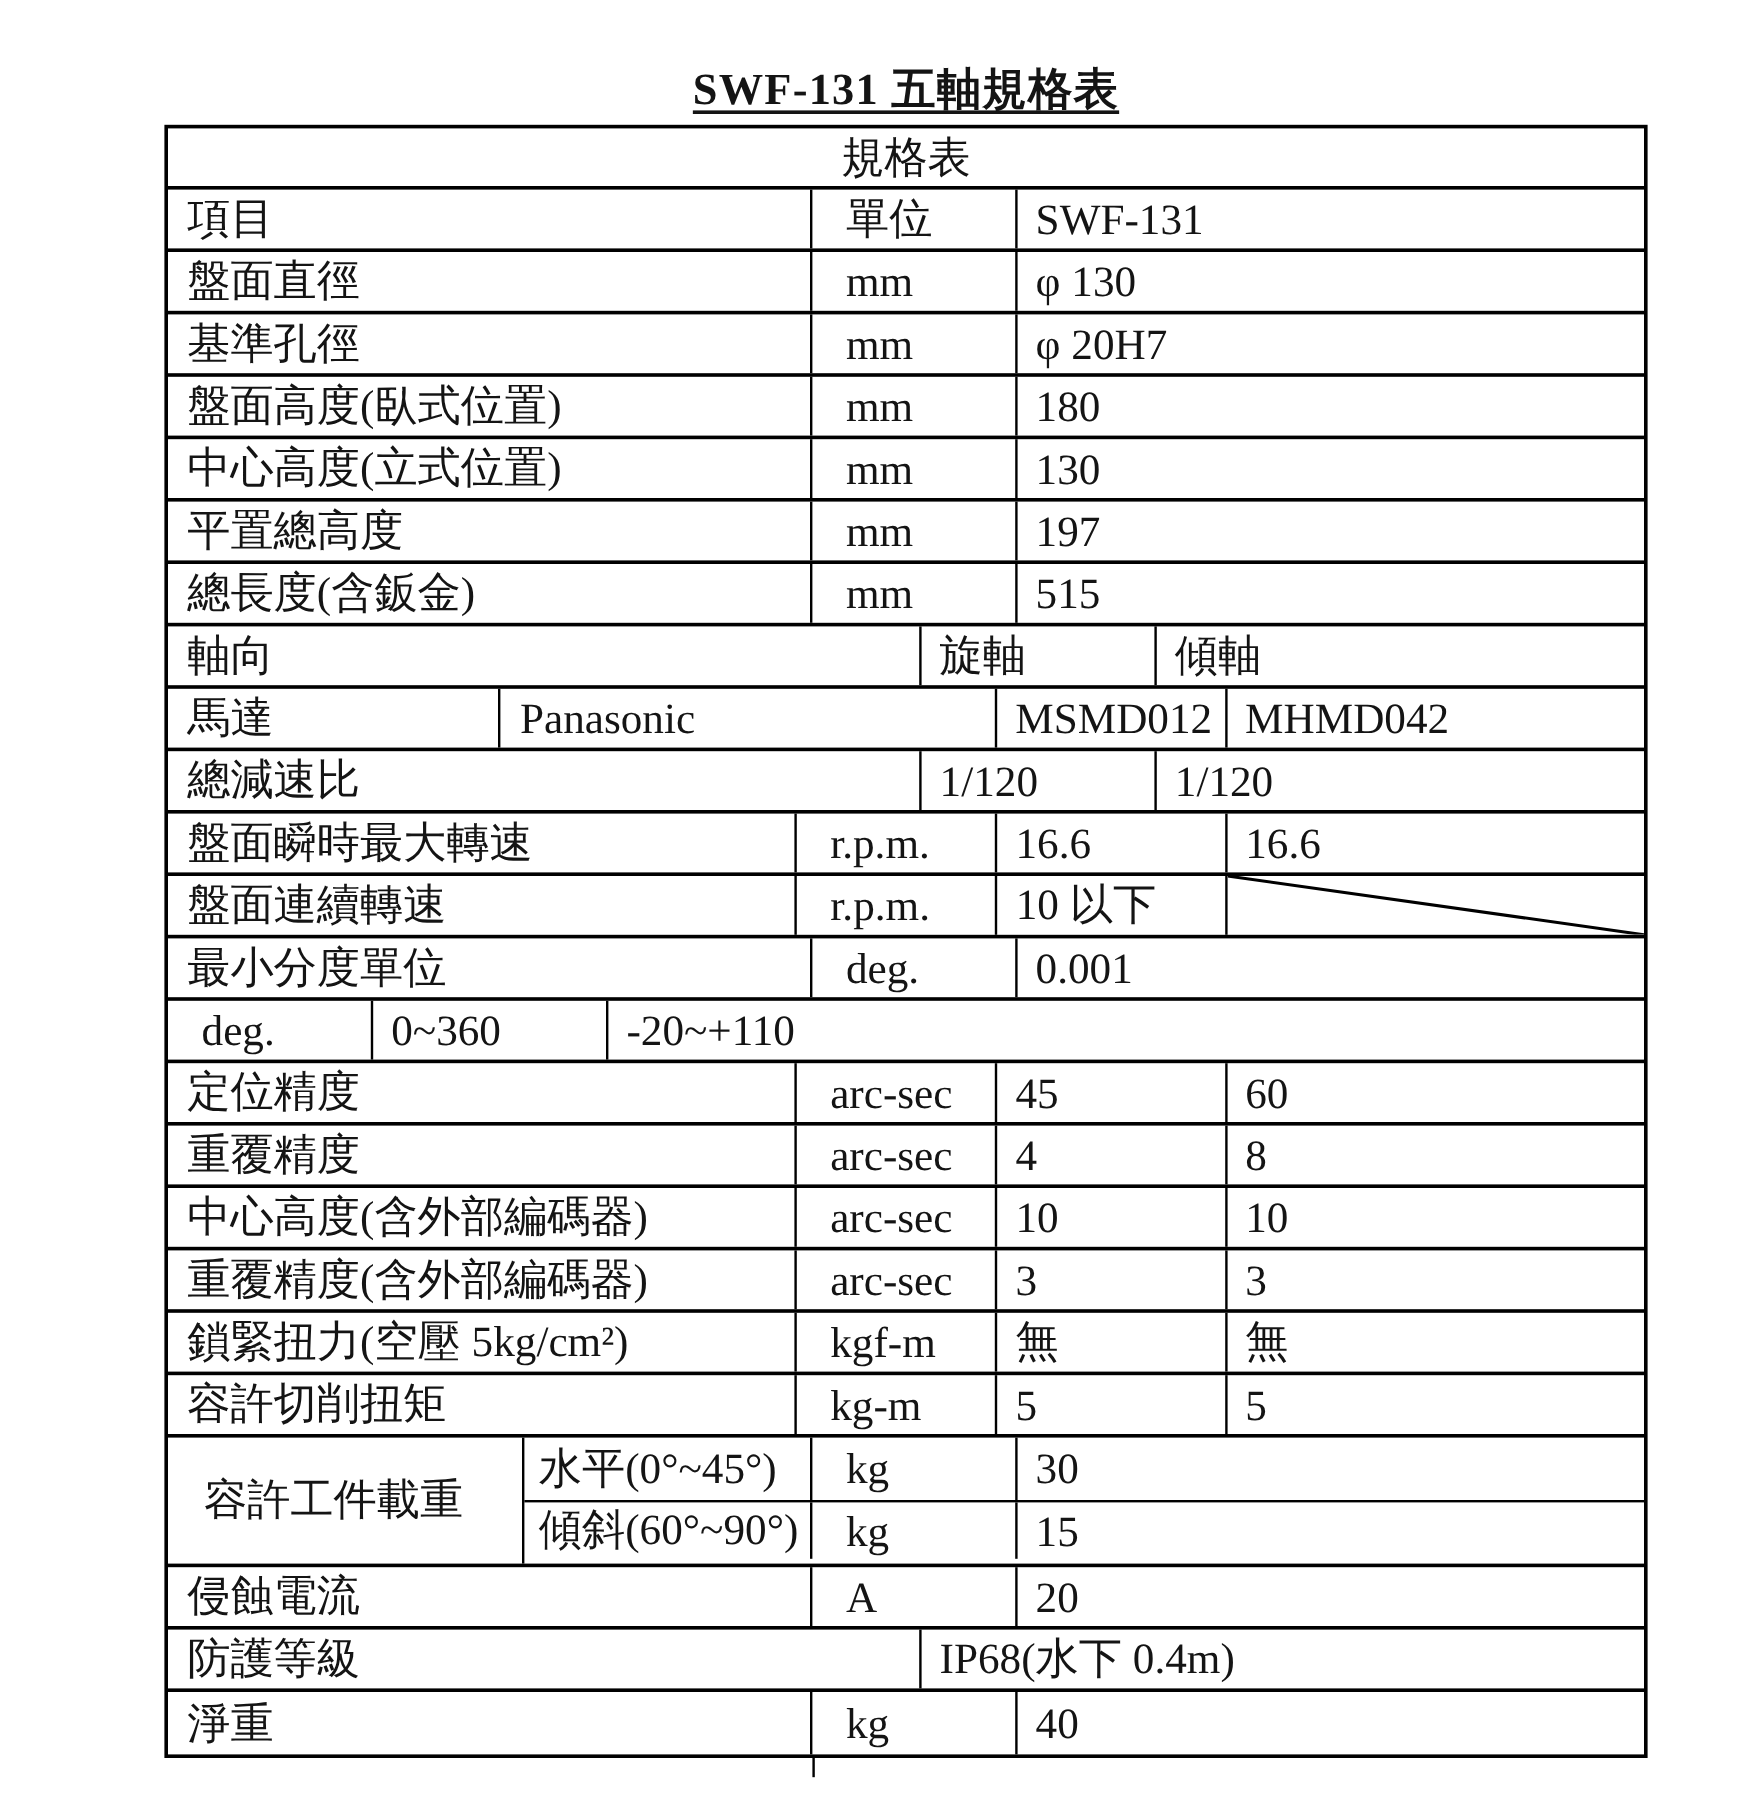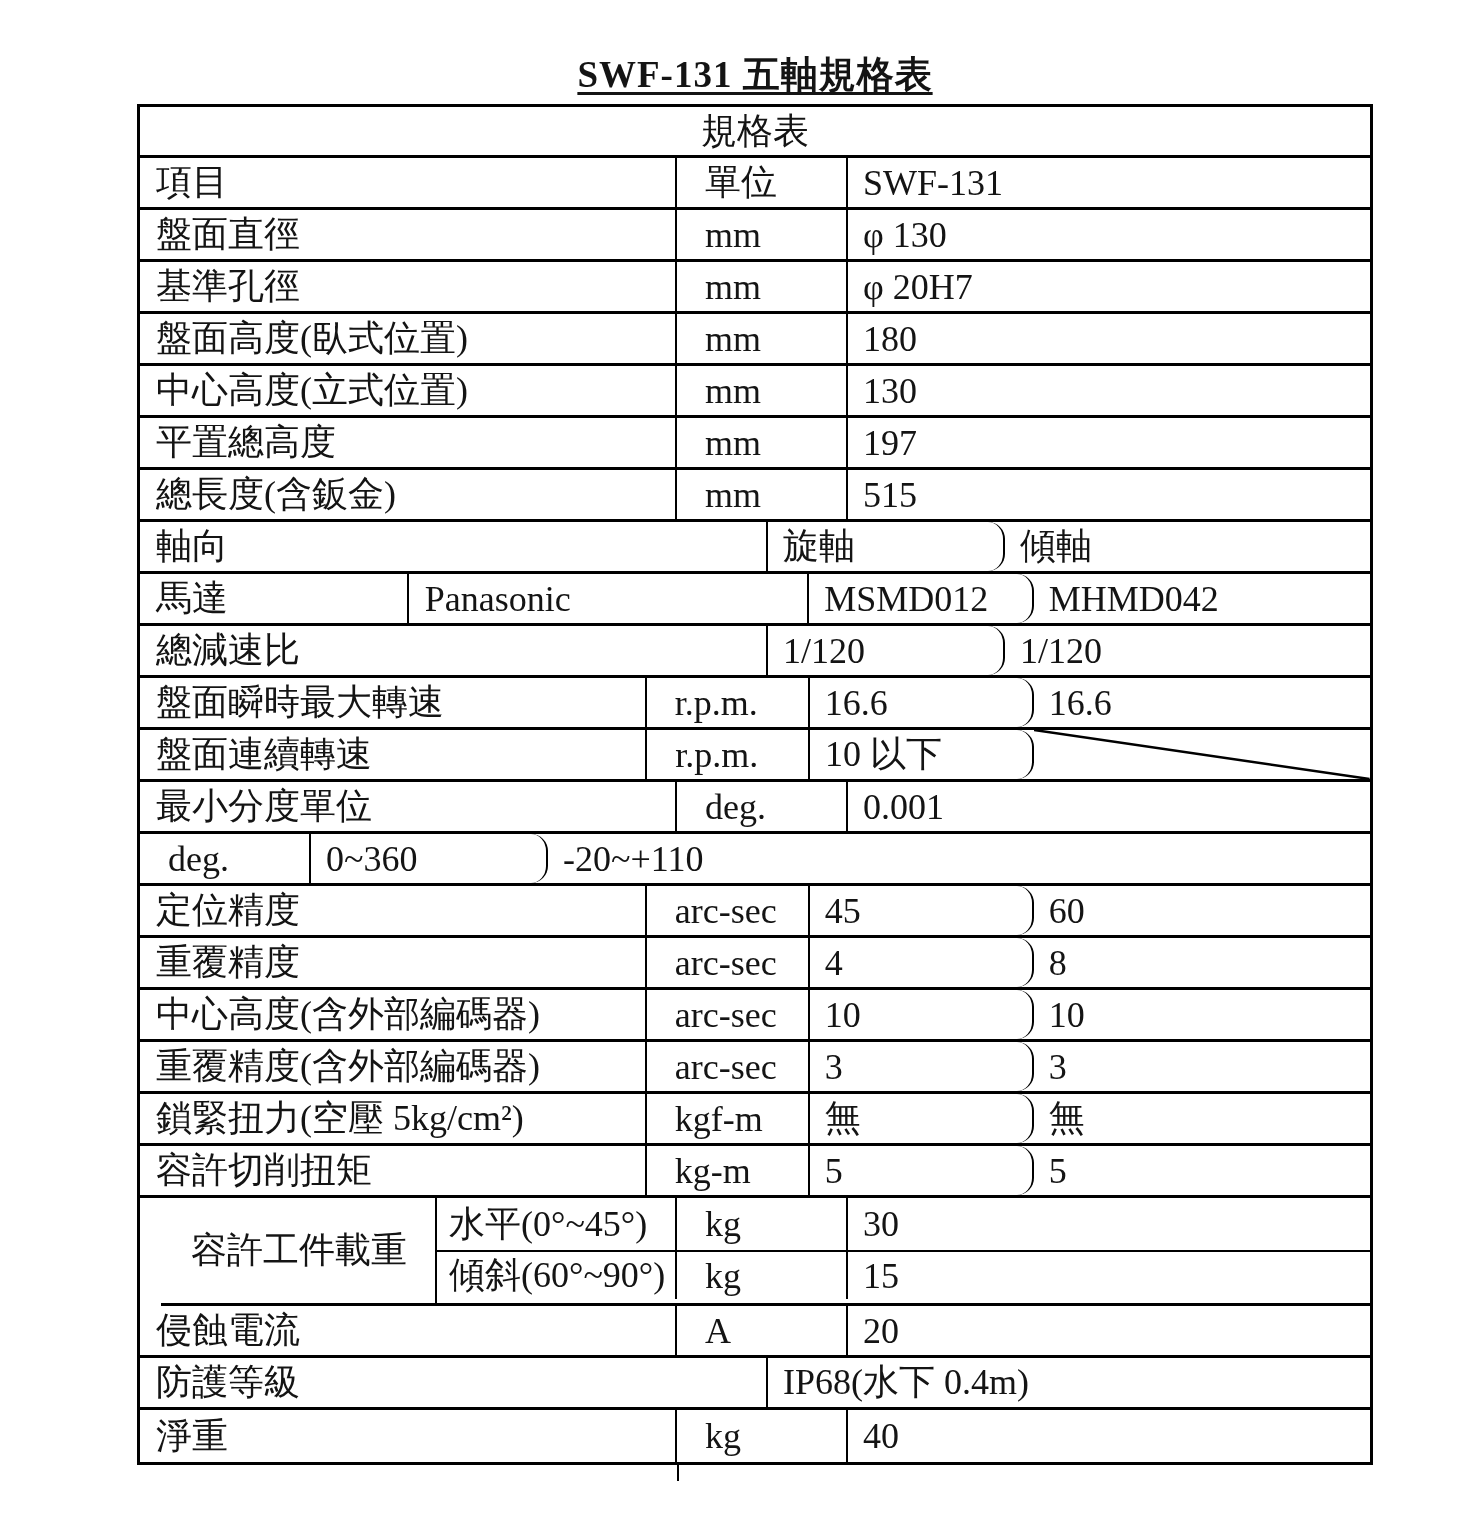--- a/index.html
+++ b/index.html
@@ -38,39 +38,39 @@
     box-sizing: border-box;
     background: #ffffff;
   }
   .r {
     display: flex;
     height: 52px;
     border-bottom: 3px solid #000;
     box-sizing: border-box;
   }
   .r0 { height: 51px; }
-  .rL { height: 108px; margin-left: 21px; }
+  .rL { height: 108px; }
   .rend { border-bottom: none; }
 
   .c {
     box-sizing: border-box;
     border-right: 2px solid #000;
     display: flex;
     align-items: center;
     font-size: 36px;
     padding-left: 16px;
     white-space: nowrap;
     overflow: hidden;
   }
   .last { border-right: none; }
   .ctr { justify-content: center; padding-left: 0; }
 
   .cA  { width: 537px; }
   .cB  { width: 171px; padding-left: 28px; }
-  .cC  { width: 237px; padding-left: 15px; border-radius: 17px; }
+  .cC  { width: 196px; padding-left: 15px; }
   .cD  { width: 356px; padding-left: 15px; }
   .cAB { width: 628px; font-family: Liberation Mono, monospace; }
   .cCD { width: 522px; padding-left: 15px; }
   .cM1 { width: 284px; }
   .cM2 { width: 424px; }
   .cL1 { width: 297px; padding-left: 30px; }
   .cL2 { width: 240px; padding-left: 12px; }
   .full { width: 1230px; }
 
   .stack { width: 933px; display: flex; flex-direction: column; box-sizing: border-box; }

